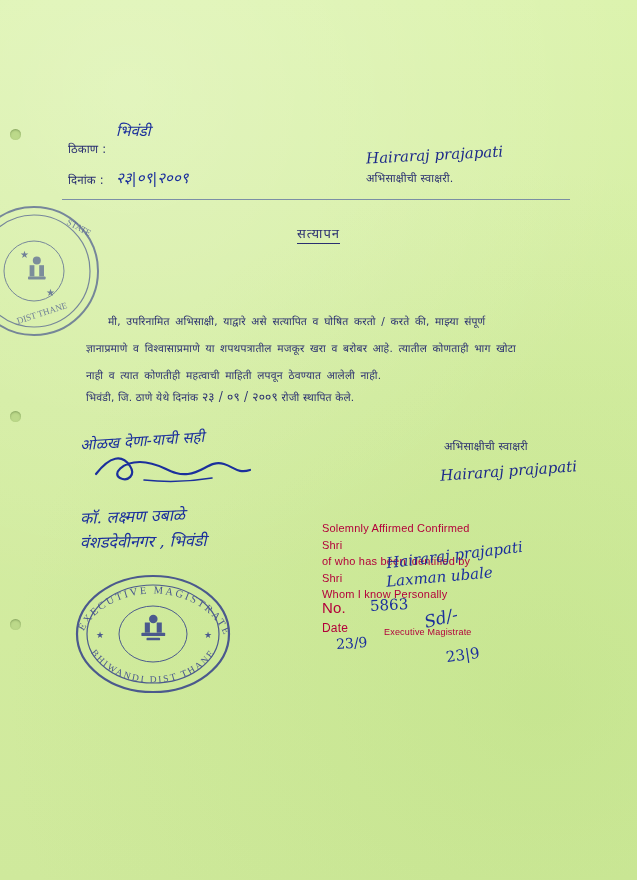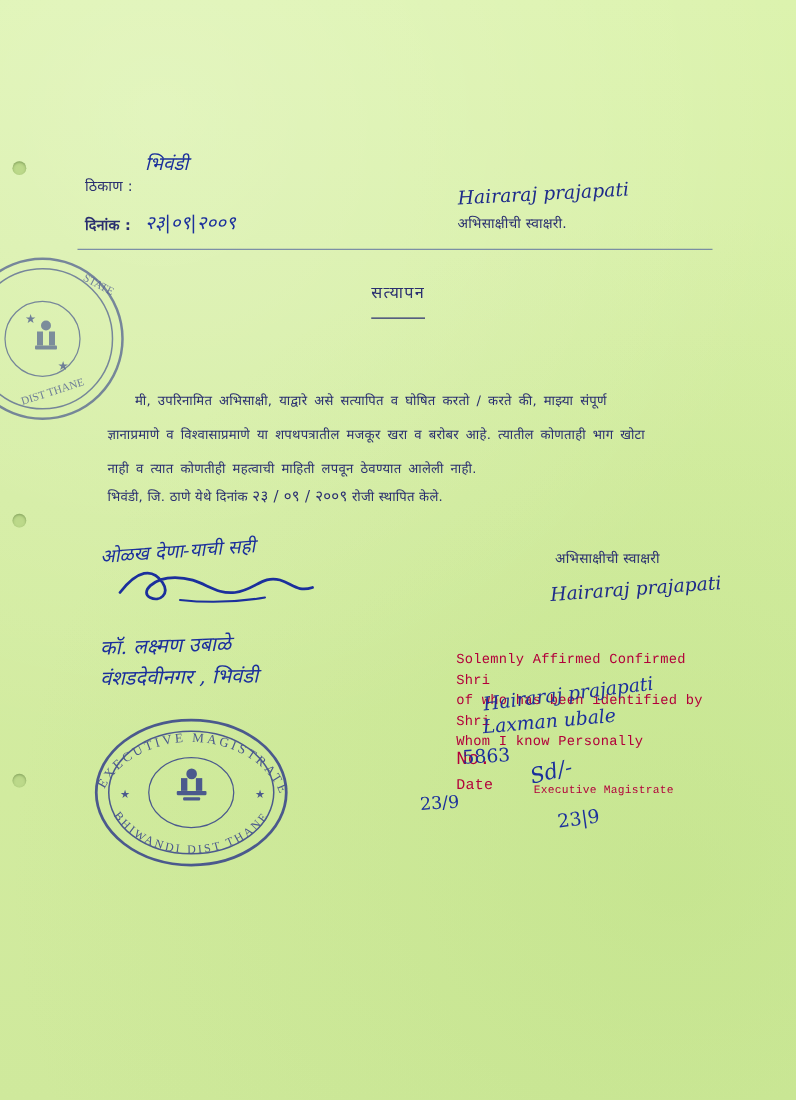--- a/index.html
+++ b/index.html
@@ -49,41 +49,41 @@
   .top-para{
     position:absolute;left:62px;top:68px;width:508px;
     font-size:11.5px;line-height:26px;
     text-align:justify;
   }
   .top-para .l2{display:block;}
 
   
   .pl-label{position:absolute;left:68px;top:141px;font-size:11.5px;}
   .pl-value{position:absolute;left:116px;top:120px;font-size:15px;text-align:center;}
-  .dt-label{position:absolute;left:68px;top:172px;font-size:11.5px;font-weight:bold;}
+  .dt-label{position:absolute;left:68px;top:172px;font-size:11.5px;}
   .dt-value{position:absolute;left:116px;top:167px;font-size:15px;}
 
   .sign-right-name{
     position:absolute;left:366px;top:146px;font-size:15px;
     transform:rotate(-3deg);
   }
   .sign-right-cap{position:absolute;left:366px;top:170px;font-size:11px;}
 
   .rule{
     position:absolute;left:62px;top:199px;width:508px;height:1px;
     background:#5b6ea0;opacity:.75;
   }
 
   
   .heading{
     position:absolute;left:0;right:0;top:224px;text-align:center;
     font-size:13px;letter-spacing:1px;
   }
   .heading .u{
-    border-bottom:1px solid #2a2f70;padding-bottom:12px;
+    border-bottom:1px solid #2a2f70;padding-bottom:2px;
   }
 
   
   .body-para{
     position:absolute;left:86px;top:272px;width:484px;
     font-size:10.5px;line-height:27px;text-align:justify;
     word-spacing:2px;
   }
   .body-line{display:block;}
   .indent{padding-left:22px;margin-top:36px;}
@@ -105,24 +105,23 @@
   .left-sig-name1{position:absolute;left:80px;top:505px;font-size:16px;transform:rotate(-2deg);}
   .left-sig-name2{position:absolute;left:80px;top:530px;font-size:16px;transform:rotate(-1deg);}
 
   .right-sig-cap{position:absolute;left:444px;top:438px;font-size:11px;}
   .right-sig-name{position:absolute;left:440px;top:462px;font-size:15px;transform:rotate(-4deg);}
 
   
   .notary{
     position:absolute;left:322px;top:520px;width:232px;height:120px;
     color:#b3003a;
-    font-family:Liberation Mono, monospace;
+    font-family:Liberation Sans, sans-serif;
     font-size:11px;line-height:16.5px;
     letter-spacing:.2px;
-    margin-left:43px;
   }
   .notary .nline{display:block;white-space:nowrap;}
   .notary-no{position:absolute;left:0;top:80px;font-size:15px;}
   .notary-date{position:absolute;left:0;top:100px;font-size:12px;}
   .notary-exec{position:absolute;left:62px;top:104px;font-size:9px;color:#b3003a;}
 
   .notary-hand1{
     position:absolute;left:386px;top:546px;font-size:15px;color:#1b2f9c;
     font-family:"DejaVu Serif",serif;font-style:italic;transform:rotate(-7deg);
   }

